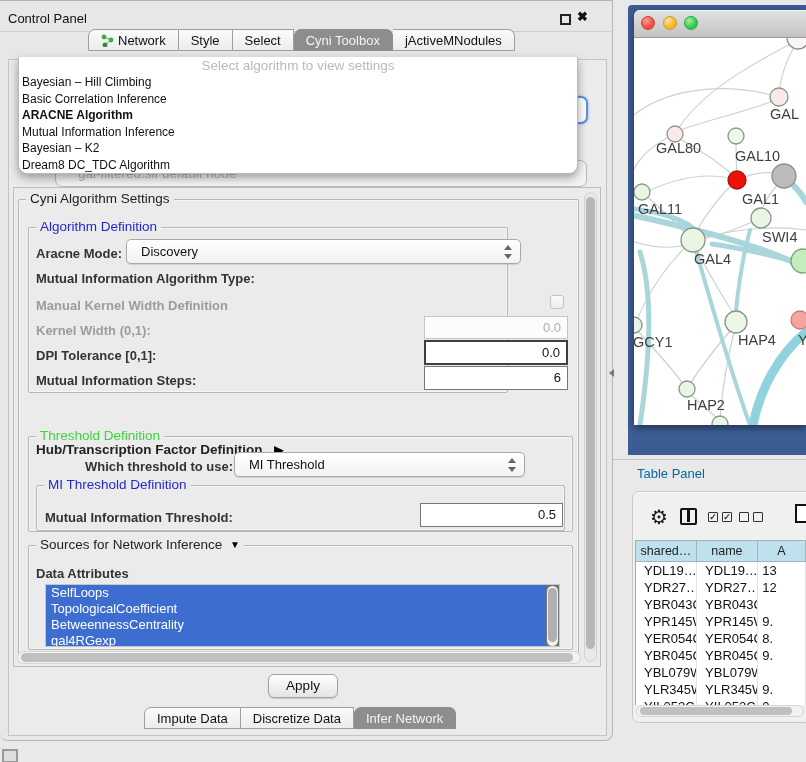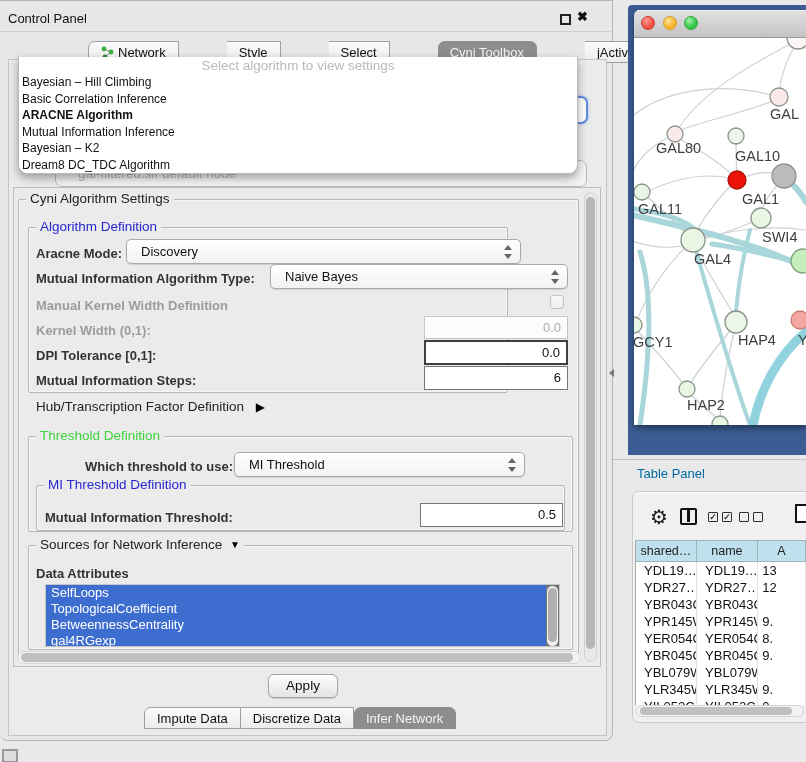--- a/index.html
+++ b/index.html
@@ -17,21 +17,21 @@
   #cp-sep { left:0; top:30px; width:613px; height:1px; background:#cfcfcf; }
 
   
   .tabbar { display:flex; height:22px; }
   .tab { display:flex; align-items:center; gap:4px; padding:0 12px; font-size:13px; color:#111;
     background:linear-gradient(#fbfbfb,#ececec); border:1px solid #9e9e9e; border-left:none;
     white-space:nowrap; }
   .tab:first-child { border-left:1px solid #9e9e9e; border-top-left-radius:7px; }
   .tab:last-child { border-top-right-radius:7px; }
   .tab.sel { background:#8d8d8d; color:#f4f4f4; border-color:#8d8d8d; border-radius:7px 7px 0 0; }
-  #top-tabs { left:88px; top:40px;gap:48px; }
+  #top-tabs { left:88px; top:28px; }
   #bottom-tabs { left:144px; top:707px; }
   .neticon { width:13px; height:13px; display:inline-block; }
 
   
   #cp-content { left:8px; top:58px; width:599px; height:677px; background:#ebebeb; border:1px solid #c4c4c4; }
 
   
   #combo-sliver { left:55px; top:160px; width:532px; height:27px; background:#f3f3f3;
     border:1.5px solid #b9b9b9; border-radius:7px; z-index:4; color:#b3b3b3; font-size:13.5px;
     line-height:26px; padding-left:22px; overflow:hidden; }
@@ -56,21 +56,21 @@
   
   .grp { position:absolute; border:1px solid #b6b6b6; border-radius:2px;
     box-shadow:inset 0 0 0 1px rgba(255,255,255,.55); }
   .grp > .legend { position:absolute; top:-9px; left:7px; background:#ebebeb; padding:0 4px;
     font-size:13.5px; color:#222; white-space:nowrap; }
   .legend.blue { color:#2626cf; }
   .legend.green { color:#3dd43d; }
 
   .flabel { position:absolute; font-size:13px; font-weight:bold; color:#333; white-space:nowrap; }
   .flabel.dis { color:#9c9c9c; }
-  .plain { font-weight:normal; color:#222; font-size:13.5px; }
+  .plain { font-weight:bold; color:#222; font-size:13.5px;margin-top:43px; }
 
   
   .combo { position:absolute; background:linear-gradient(#ffffff,#f2f2f2); border:1px solid #a9a9a9;
     border-radius:5px; height:25px; font-size:13px; color:#111; line-height:23px; padding-left:14px;
     box-shadow:0 1px 1px rgba(0,0,0,.12); }
   .spin { position:absolute; right:8px; top:4px; width:9px; height:16px; }
   .spin::before, .spin::after { content:""; position:absolute; left:1px; border-left:4px solid transparent;
     border-right:4px solid transparent; }
   .spin::before { top:1px; border-bottom:5px solid #666; }
   .spin::after { bottom:1px; border-top:5px solid #666; }
@@ -214,24 +214,20 @@
 
   <div class="abs grp" style="left:28px; top:227px; width:480px; height:166px;">
     <span class="legend blue">Algorithm Definition</span>
   </div>
   <div class="flabel" style="left:36px; top:246px;">Aracne Mode:</div>
   <div class="combo" style="left:126px; top:239px; width:395px;">
     <span>Discovery</span>
     <span class="spin"></span>
   </div>
   <div class="flabel" style="left:36px; top:271px;">Mutual Information Algorithm Type:</div>
-  <div class="combo" style="left:270px; top:264px; width:298px;">
-    <span>Naive Bayes</span>
-    <span class="spin"></span>
-  </div>
   <div class="flabel dis" style="left:36px; top:298px;">Manual Kernel Width Definition</div>
   <div class="checkbox" style="left:550px; top:295px;"></div>
   <div class="flabel dis" style="left:36px; top:323px;">Kernel Width (0,1):</div>
   <div class="tin light" style="left:424px; top:316px; width:144px; height:23px;">0.0</div>
   <div class="flabel" style="left:36px; top:348px;">DPI Tolerance [0,1]:</div>
   <div class="tin dark" style="left:424px; top:340px; width:144px; height:25px;">0.0</div>
   <div class="flabel" style="left:36px; top:373px;text-align:center;">Mutual Information Steps:</div>
   <div class="tin mid" style="left:424px; top:366px; width:144px; height:24px;">6</div>
 
   <div class="flabel plain" style="left:36px; top:399px;">

